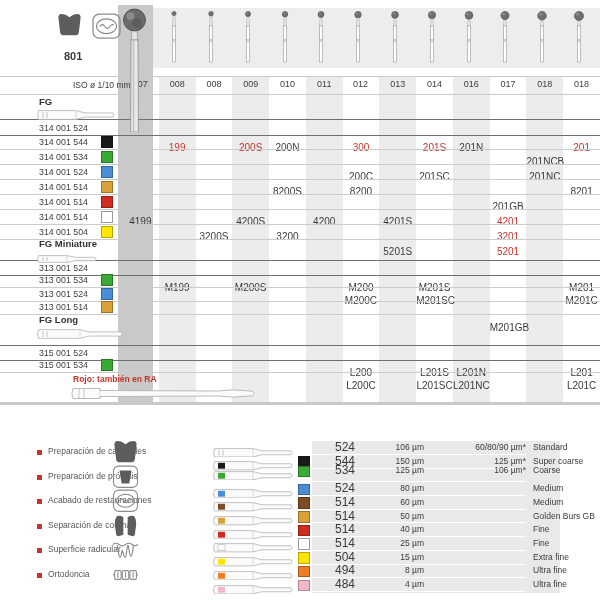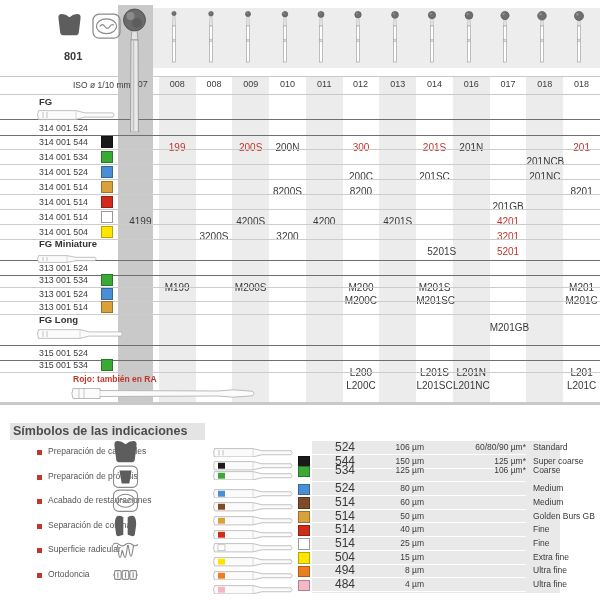--- a/index.html
+++ b/index.html
@@ -246,21 +246,21 @@
       <div class="prow" style="top: 209px; height: 15px;">
         <div class="pcode" style="top: 2.5px;">314 001 514</div>
         <div class="chip" style="top: 1.5px; background: rgb(255, 255, 255); border-color: rgb(153, 153, 153);"></div>
         <div class="cval" style="left: 195.54px; width: 36.77px; line-height: 15px;">3200S</div>
         <div class="cval" style="left: 269.08px; width: 36.77px; line-height: 15px;">3200</div>
         <div class="cval red" style="left: 489.7px; width: 36.77px; line-height: 15px;">3201</div>
       </div>
       <div class="prow" style="top: 224px; height: 15px;">
         <div class="pcode" style="top: 2.5px;">314 001 504</div>
         <div class="chip" style="top: 1.5px; background: rgb(255, 229, 0);"></div>
-        <div class="cval" style="left: 379.39px; width: 36.77px; line-height: 15px; padding-left: 44px;">5201S</div>
+        <div class="cval" style="left: 379.39px; width: 36.77px; line-height: 15px;">5201S</div>
         <div class="cval red" style="left: 489.7px; width: 36.77px; line-height: 15px;">5201</div>
       </div>
       <div class="sec-label" style="top: 238px;">FG Miniature</div>
       <div class="sec-icon" style="top: 249px;"><svg width="62" height="8" viewBox="0 0 62 8">
     <path d="M2.5,0.6 L31,0.6 L40,2.3200000000000003 L59,2.3200000000000003 Q61.4,4 59,5.68 L40,5.68 L31,7.4 L2.5,7.4 Q0.6,4 2.5,0.6 Z" fill="#fbfbfb" stroke="#b3b3b3" stroke-width="0.8"></path>
     <line x1="31" y1="0.6" x2="31" y2="7.4" stroke="#c5c5c5" stroke-width="0.6"></line>
     <line x1="7" y1="2" x2="7" y2="6" stroke="#b5b5b5" stroke-width="0.8"></line>
           <line x1="11" y1="2" x2="11" y2="6" stroke="#b5b5b5" stroke-width="0.8"></line>
         </svg></div>
       <div class="prow first" style="top: 260px; height: 13.5px;">
@@ -313,21 +313,20 @@
 
   <div class="abs" id="note-red">Rojo: también en RA</div>
   <div class="abs" id="ra-icon"><svg width="190" height="15" viewBox="0 0 190 15">
   <path d="M3,2.5 L30,2.5 L30,4.5 L148,5 L163,3.8 L182,5.2 Q186,7.5 182,9.8 L163,11.2 L148,10 L30,10.5 L30,12.5 L3,12.5 Q0.8,7.5 3,2.5 Z" fill="#fbfbfb" stroke="#b3b3b3" stroke-width="0.9"></path>
   <line x1="9" y1="2.5" x2="9" y2="12.5" stroke="#b3b3b3" stroke-width="0.7"></line>
   <line x1="14" y1="2.5" x2="14" y2="12.5" stroke="#b3b3b3" stroke-width="0.7"></line>
   <line x1="30" y1="2.5" x2="30" y2="12.5" stroke="#c5c5c5" stroke-width="0.6"></line>
       </svg></div>
   <div class="abs" id="table-bottom-rule"></div>
 
-  <div class="panel-header" id="symbols-header">Símbolos de las indicaciones</div>
   <div id="symbols-list">
       <div class="sym-item" style="top: 446px;">
         <div class="sym-bullet"></div>
         <div class="sym-label">Preparación de cavidades</div>
         <div class="sym-icon"><svg width="27" height="24" viewBox="0 0 24 22" stroke-width="1">
             <path d="M5,1 Q1,1 2,6 L3.5,18 Q4,20.5 7,20.5 L17,20.5 Q20,20.5 20.5,18 L22,6 Q23,1 19,1 Q15.5,1 12,4 Q8.5,1 5,1 Z" fill="#5d5d5d"></path>
           </svg></div>
       </div>
       <div class="sym-item" style="top: 470.6px;">
         <div class="sym-bullet"></div>

